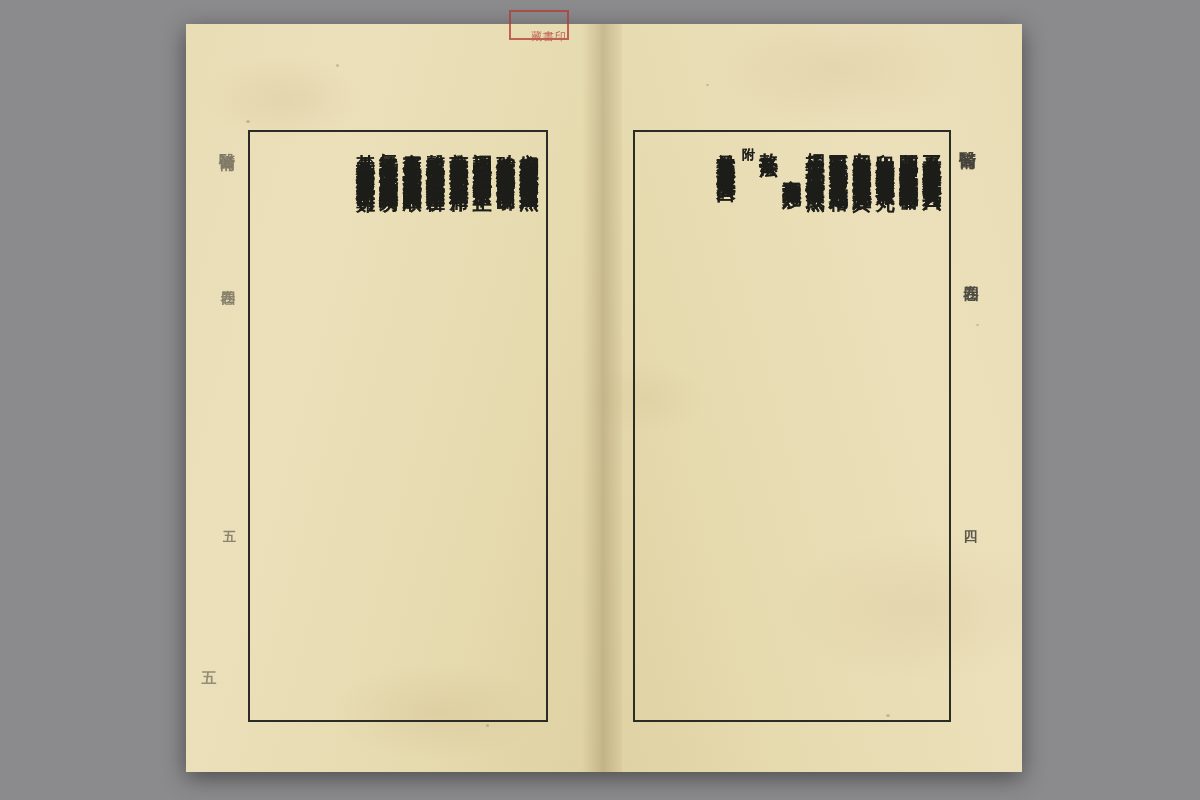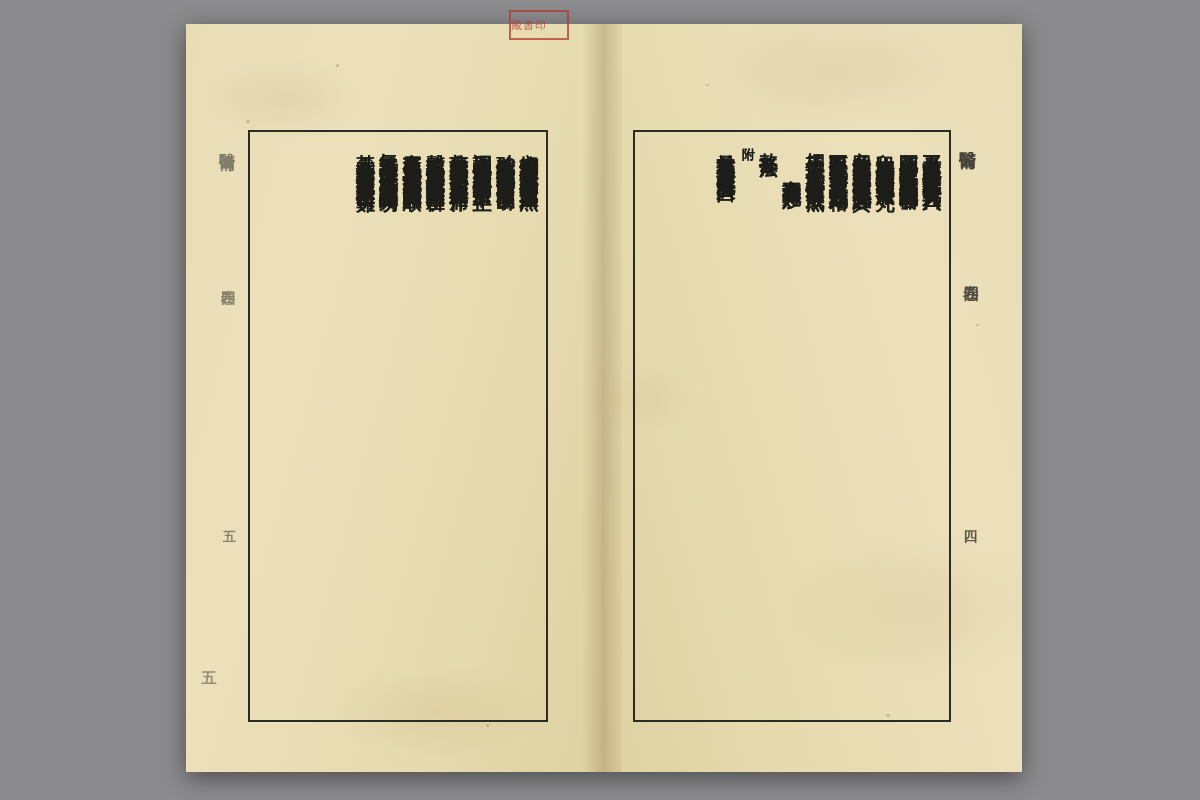--- a/index.html
+++ b/index.html
@@ -71,25 +71,25 @@
   .seal {
     position: absolute;
     left: 323px;  
     top: -14px;
     width: 60px;
     height: 30px;
     border: 2px solid #b03b33;
     color: #b03b33;
     font-size: 11px;
     line-height: 13px;
-    text-align: left;
+    text-align: right;
     letter-spacing: 1px;
     opacity: 0.75;
     writing-mode: horizontal-tb;
-    padding-top: 7px;
+    padding-top: 18px;
     box-sizing: border-box;
     font-family: "DejaVu Serif", serif;
   }
 
   
   .frame {
     position: absolute;
     border: 2px solid #2b2b28;
     box-sizing: border-box;
   }

